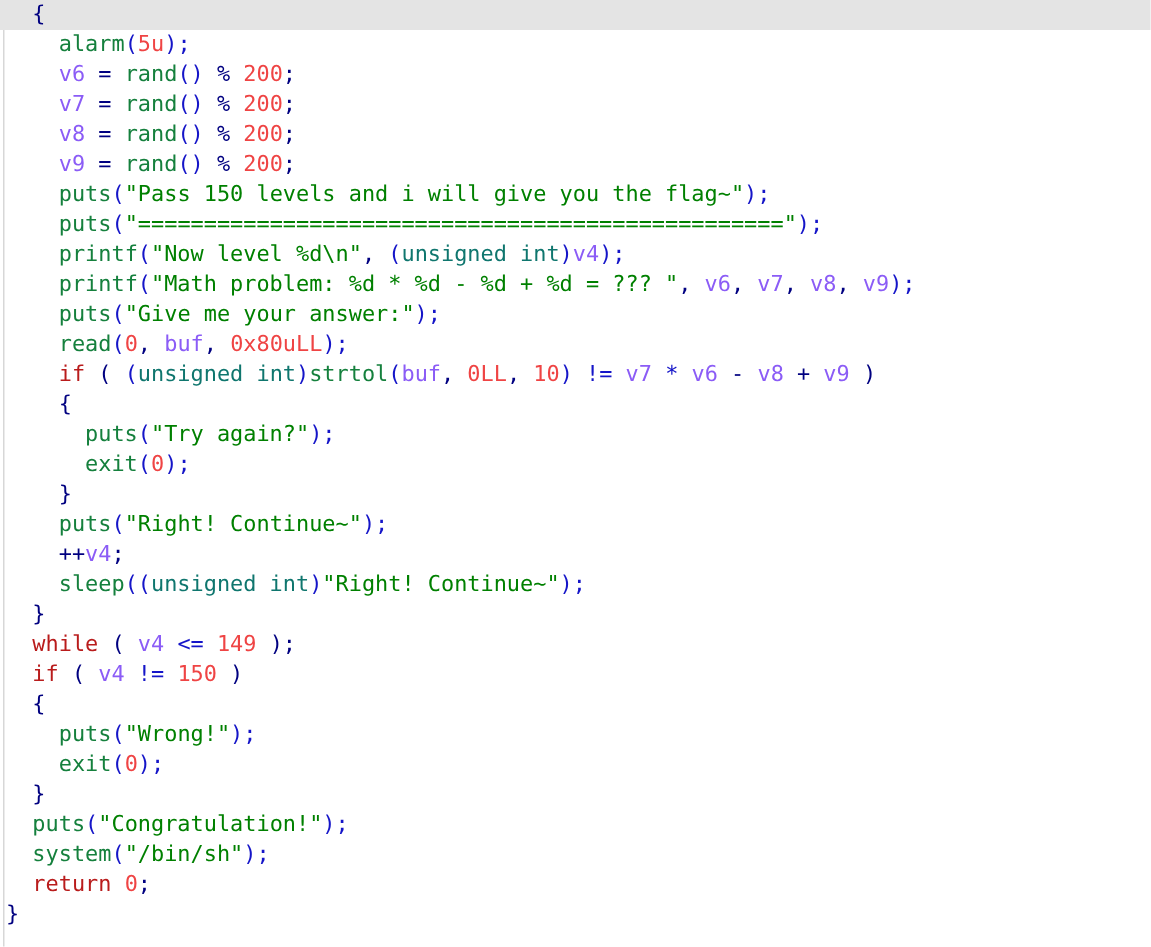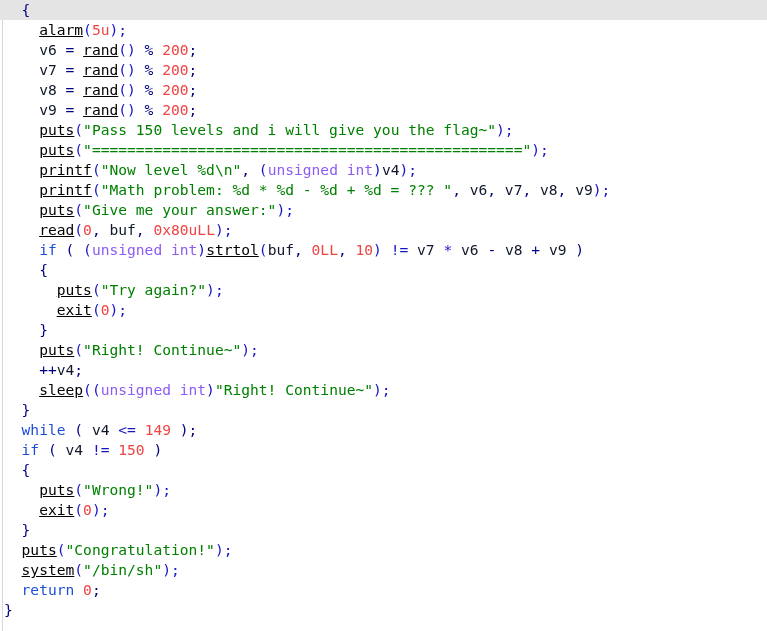--- a/index.html
+++ b/index.html
@@ -46,26 +46,26 @@
     line-height: 20px;
     white-space: pre;
     padding-left: 4px;
   }
   .line.highlight {
     background: #e4e4e4;
   }
 
   
   .t-plain   { color: #000080; }               
-  .t-kw      { color: #1d4ed8; }               
-  .t-fn      { color: #000000; text-decoration: underline; }               
+  .t-kw      { color: #b91c1c; }               
+  .t-fn      { color: #15803d; }               
   .t-str     { color: #008000; }               
   .t-num     { color: #ef4444; }               
-  .t-var     { color: #0f172a; }               
-  .t-type    { color: #8b5cf6; }               
+  .t-var     { color: #8b5cf6; }               
+  .t-type    { color: #0f766e; }               
   .t-punc    { color: #1515c8; }               
 </style>
 </head>
 <body>
 
 <div id="pseudocode-view">
   <div class="gutter-rule"></div>
   <div class="code" id="code-body"><div class="line highlight"><span>  </span><span class="t-plain">{</span></div><div class="line"><span>    </span><span class="t-fn">alarm</span><span class="t-punc">(</span><span class="t-num">5u</span><span class="t-punc">);</span></div><div class="line"><span>    </span><span class="t-var">v6</span><span class="t-plain"> = </span><span class="t-fn">rand</span><span class="t-punc">()</span><span class="t-plain"> % </span><span class="t-num">200</span><span class="t-plain">;</span></div><div class="line"><span>    </span><span class="t-var">v7</span><span class="t-plain"> = </span><span class="t-fn">rand</span><span class="t-punc">()</span><span class="t-plain"> % </span><span class="t-num">200</span><span class="t-plain">;</span></div><div class="line"><span>    </span><span class="t-var">v8</span><span class="t-plain"> = </span><span class="t-fn">rand</span><span class="t-punc">()</span><span class="t-plain"> % </span><span class="t-num">200</span><span class="t-plain">;</span></div><div class="line"><span>    </span><span class="t-var">v9</span><span class="t-plain"> = </span><span class="t-fn">rand</span><span class="t-punc">()</span><span class="t-plain"> % </span><span class="t-num">200</span><span class="t-plain">;</span></div><div class="line"><span>    </span><span class="t-fn">puts</span><span class="t-punc">(</span><span class="t-str">"Pass 150 levels and i will give you the flag~"</span><span class="t-punc">);</span></div><div class="line"><span>    </span><span class="t-fn">puts</span><span class="t-punc">(</span><span class="t-str">"================================================="</span><span class="t-punc">);</span></div><div class="line"><span>    </span><span class="t-fn">printf</span><span class="t-punc">(</span><span class="t-str">"Now level %d\n"</span><span class="t-plain">, </span><span class="t-punc">(</span><span class="t-type">unsigned int</span><span class="t-punc">)</span><span class="t-var">v4</span><span class="t-punc">);</span></div><div class="line"><span>    </span><span class="t-fn">printf</span><span class="t-punc">(</span><span class="t-str">"Math problem: %d * %d - %d + %d = ??? "</span><span class="t-plain">, </span><span class="t-var">v6</span><span class="t-plain">, </span><span class="t-var">v7</span><span class="t-plain">, </span><span class="t-var">v8</span><span class="t-plain">, </span><span class="t-var">v9</span><span class="t-punc">);</span></div><div class="line"><span>    </span><span class="t-fn">puts</span><span class="t-punc">(</span><span class="t-str">"Give me your answer:"</span><span class="t-punc">);</span></div><div class="line"><span>    </span><span class="t-fn">read</span><span class="t-punc">(</span><span class="t-num">0</span><span class="t-plain">, </span><span class="t-var">buf</span><span class="t-plain">, </span><span class="t-num">0x80uLL</span><span class="t-punc">);</span></div><div class="line"><span>    </span><span class="t-kw">if</span><span class="t-plain"> ( </span><span class="t-punc">(</span><span class="t-type">unsigned int</span><span class="t-punc">)</span><span class="t-fn">strtol</span><span class="t-punc">(</span><span class="t-var">buf</span><span class="t-plain">, </span><span class="t-num">0LL</span><span class="t-plain">, </span><span class="t-num">10</span><span class="t-punc">)</span><span class="t-plain"> </span><span class="t-punc">!=</span><span class="t-plain"> </span><span class="t-var">v7</span><span class="t-plain"> </span><span class="t-punc">*</span><span class="t-plain"> </span><span class="t-var">v6</span><span class="t-plain"> - </span><span class="t-var">v8</span><span class="t-plain"> + </span><span class="t-var">v9</span><span class="t-plain"> )</span></div><div class="line"><span>    </span><span class="t-plain">{</span></div><div class="line"><span>      </span><span class="t-fn">puts</span><span class="t-punc">(</span><span class="t-str">"Try again?"</span><span class="t-punc">);</span></div><div class="line"><span>      </span><span class="t-fn">exit</span><span class="t-punc">(</span><span class="t-num">0</span><span class="t-punc">);</span></div><div class="line"><span>    </span><span class="t-plain">}</span></div><div class="line"><span>    </span><span class="t-fn">puts</span><span class="t-punc">(</span><span class="t-str">"Right! Continue~"</span><span class="t-punc">);</span></div><div class="line"><span>    </span><span class="t-plain">++</span><span class="t-var">v4</span><span class="t-plain">;</span></div><div class="line"><span>    </span><span class="t-fn">sleep</span><span class="t-punc">((</span><span class="t-type">unsigned int</span><span class="t-punc">)</span><span class="t-str">"Right! Continue~"</span><span class="t-punc">);</span></div><div class="line"><span>  </span><span class="t-plain">}</span></div><div class="line"><span>  </span><span class="t-kw">while</span><span class="t-plain"> ( </span><span class="t-var">v4</span><span class="t-plain"> </span><span class="t-punc">&lt;=</span><span class="t-plain"> </span><span class="t-num">149</span><span class="t-plain"> );</span></div><div class="line"><span>  </span><span class="t-kw">if</span><span class="t-plain"> ( </span><span class="t-var">v4</span><span class="t-plain"> </span><span class="t-punc">!=</span><span class="t-plain"> </span><span class="t-num">150</span><span class="t-plain"> )</span></div><div class="line"><span>  </span><span class="t-plain">{</span></div><div class="line"><span>    </span><span class="t-fn">puts</span><span class="t-punc">(</span><span class="t-str">"Wrong!"</span><span class="t-punc">);</span></div><div class="line"><span>    </span><span class="t-fn">exit</span><span class="t-punc">(</span><span class="t-num">0</span><span class="t-punc">);</span></div><div class="line"><span>  </span><span class="t-plain">}</span></div><div class="line"><span>  </span><span class="t-fn">puts</span><span class="t-punc">(</span><span class="t-str">"Congratulation!"</span><span class="t-punc">);</span></div><div class="line"><span>  </span><span class="t-fn">system</span><span class="t-punc">(</span><span class="t-str">"/bin/sh"</span><span class="t-punc">);</span></div><div class="line"><span>  </span><span class="t-kw">return</span><span class="t-plain"> </span><span class="t-num">0</span><span class="t-plain">;</span></div><div class="line"><span></span><span class="t-plain">}</span></div></div>
 </div>
 

